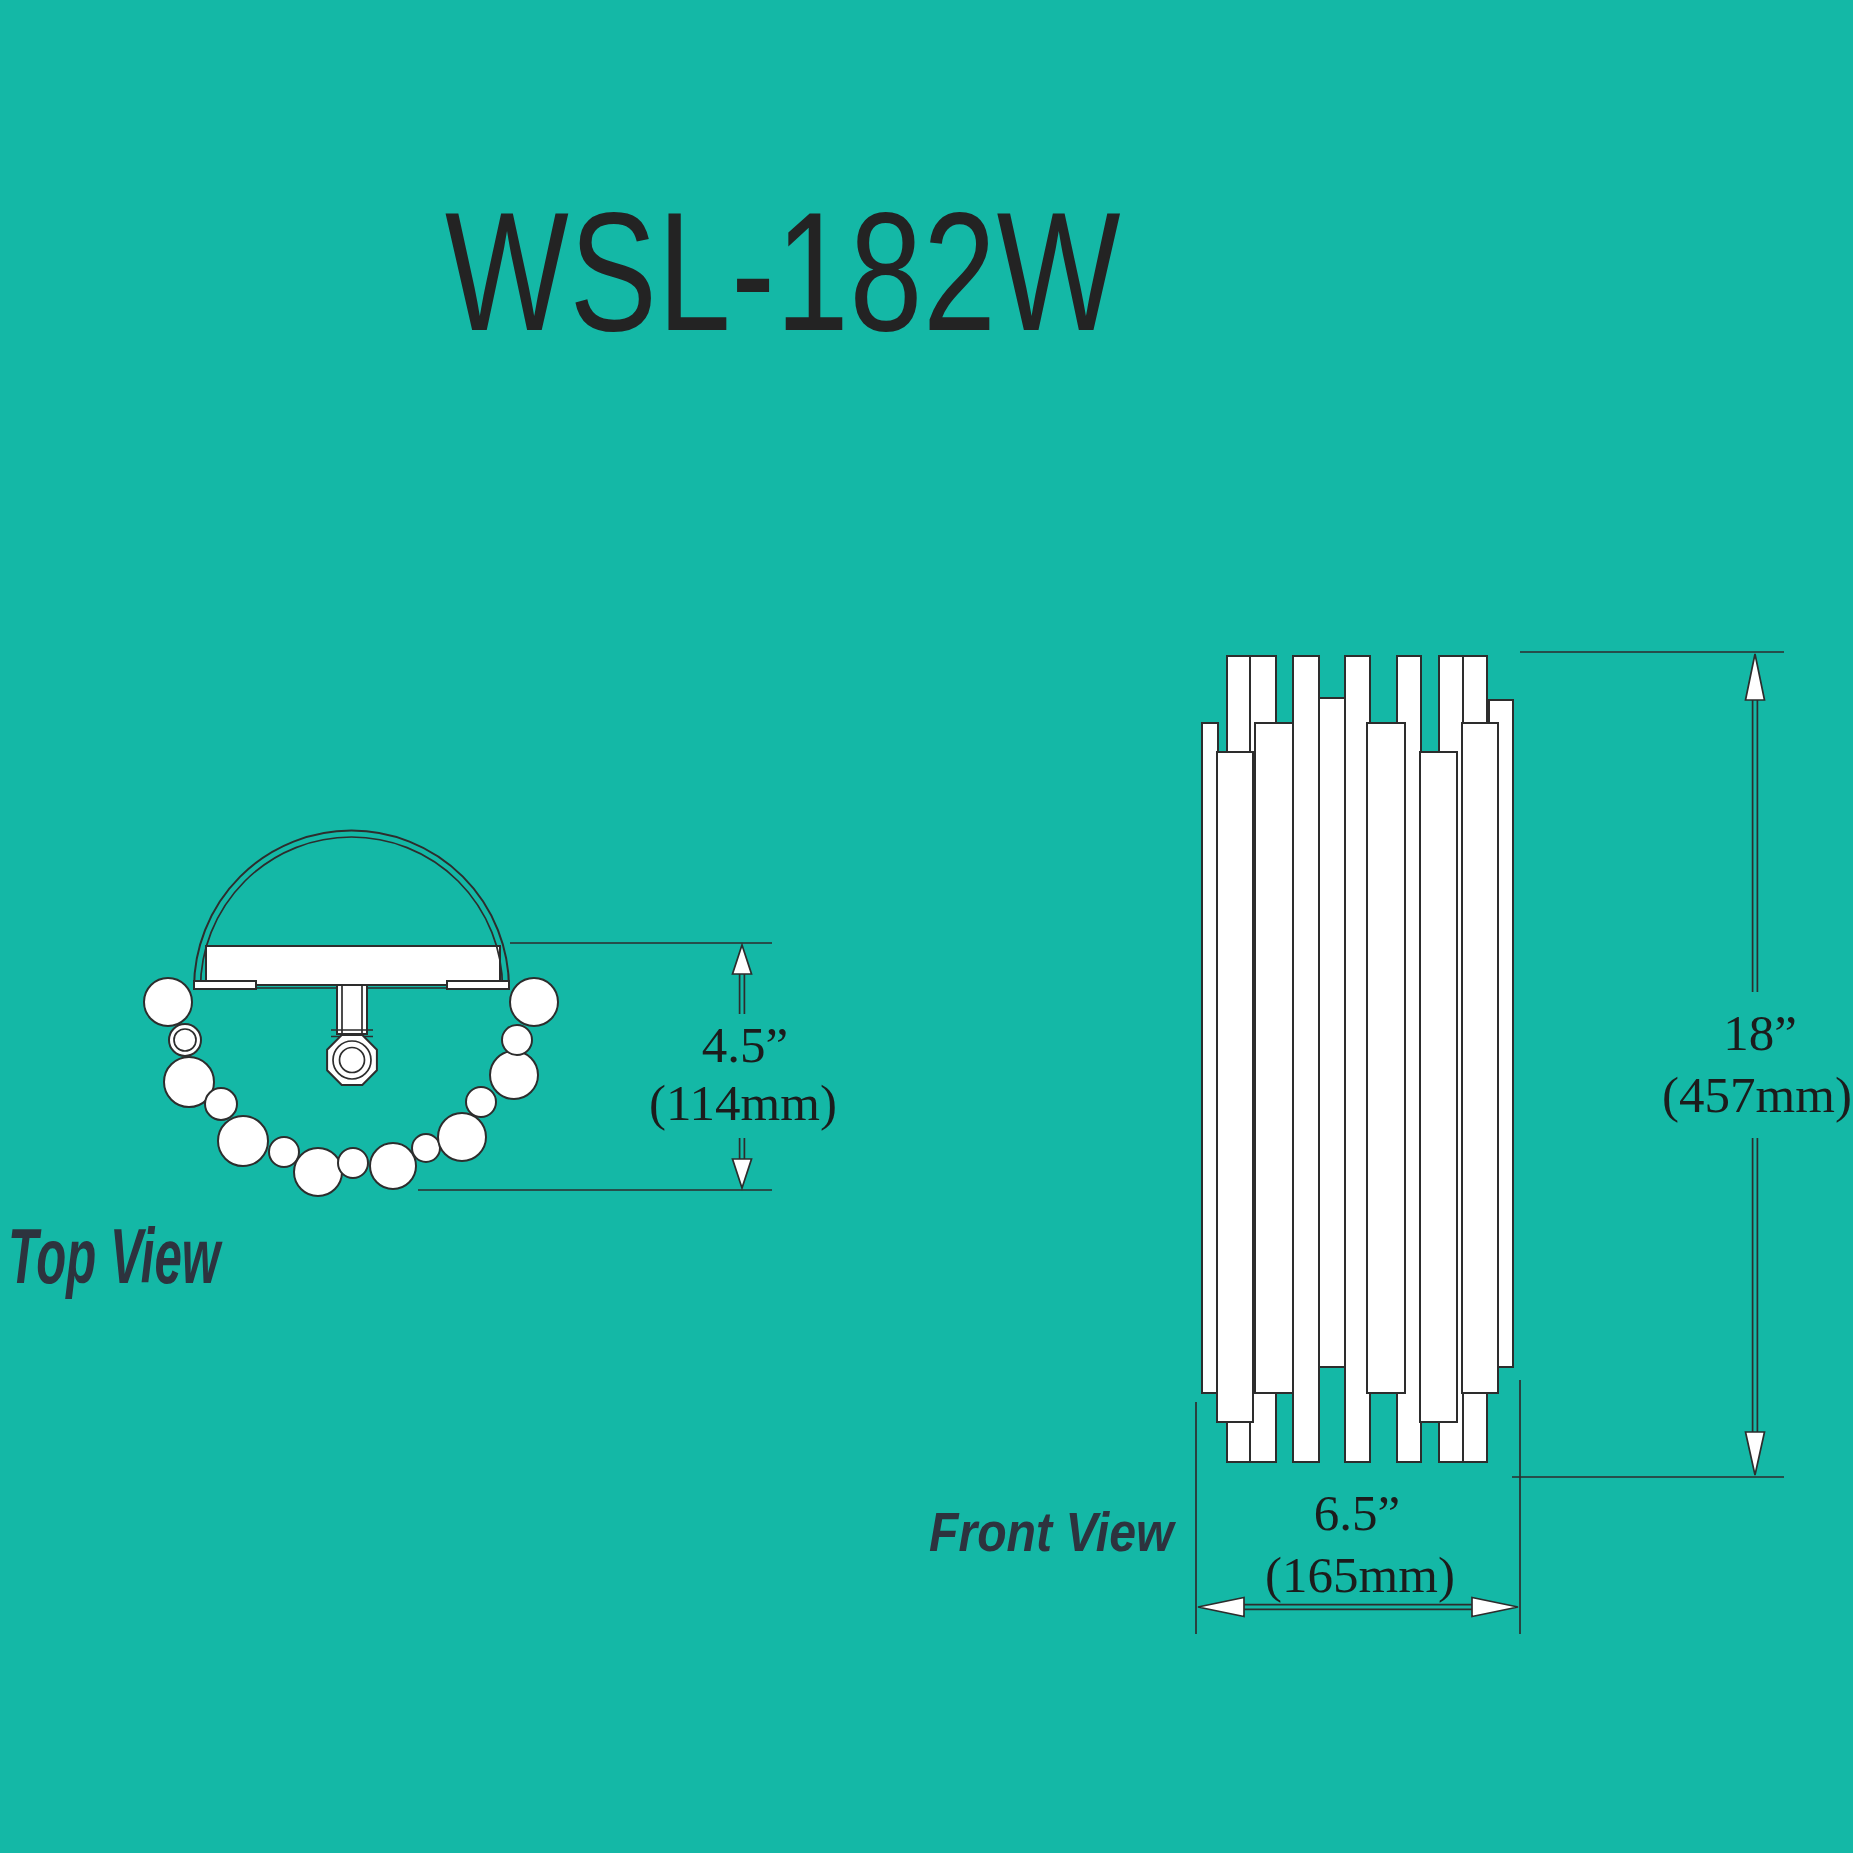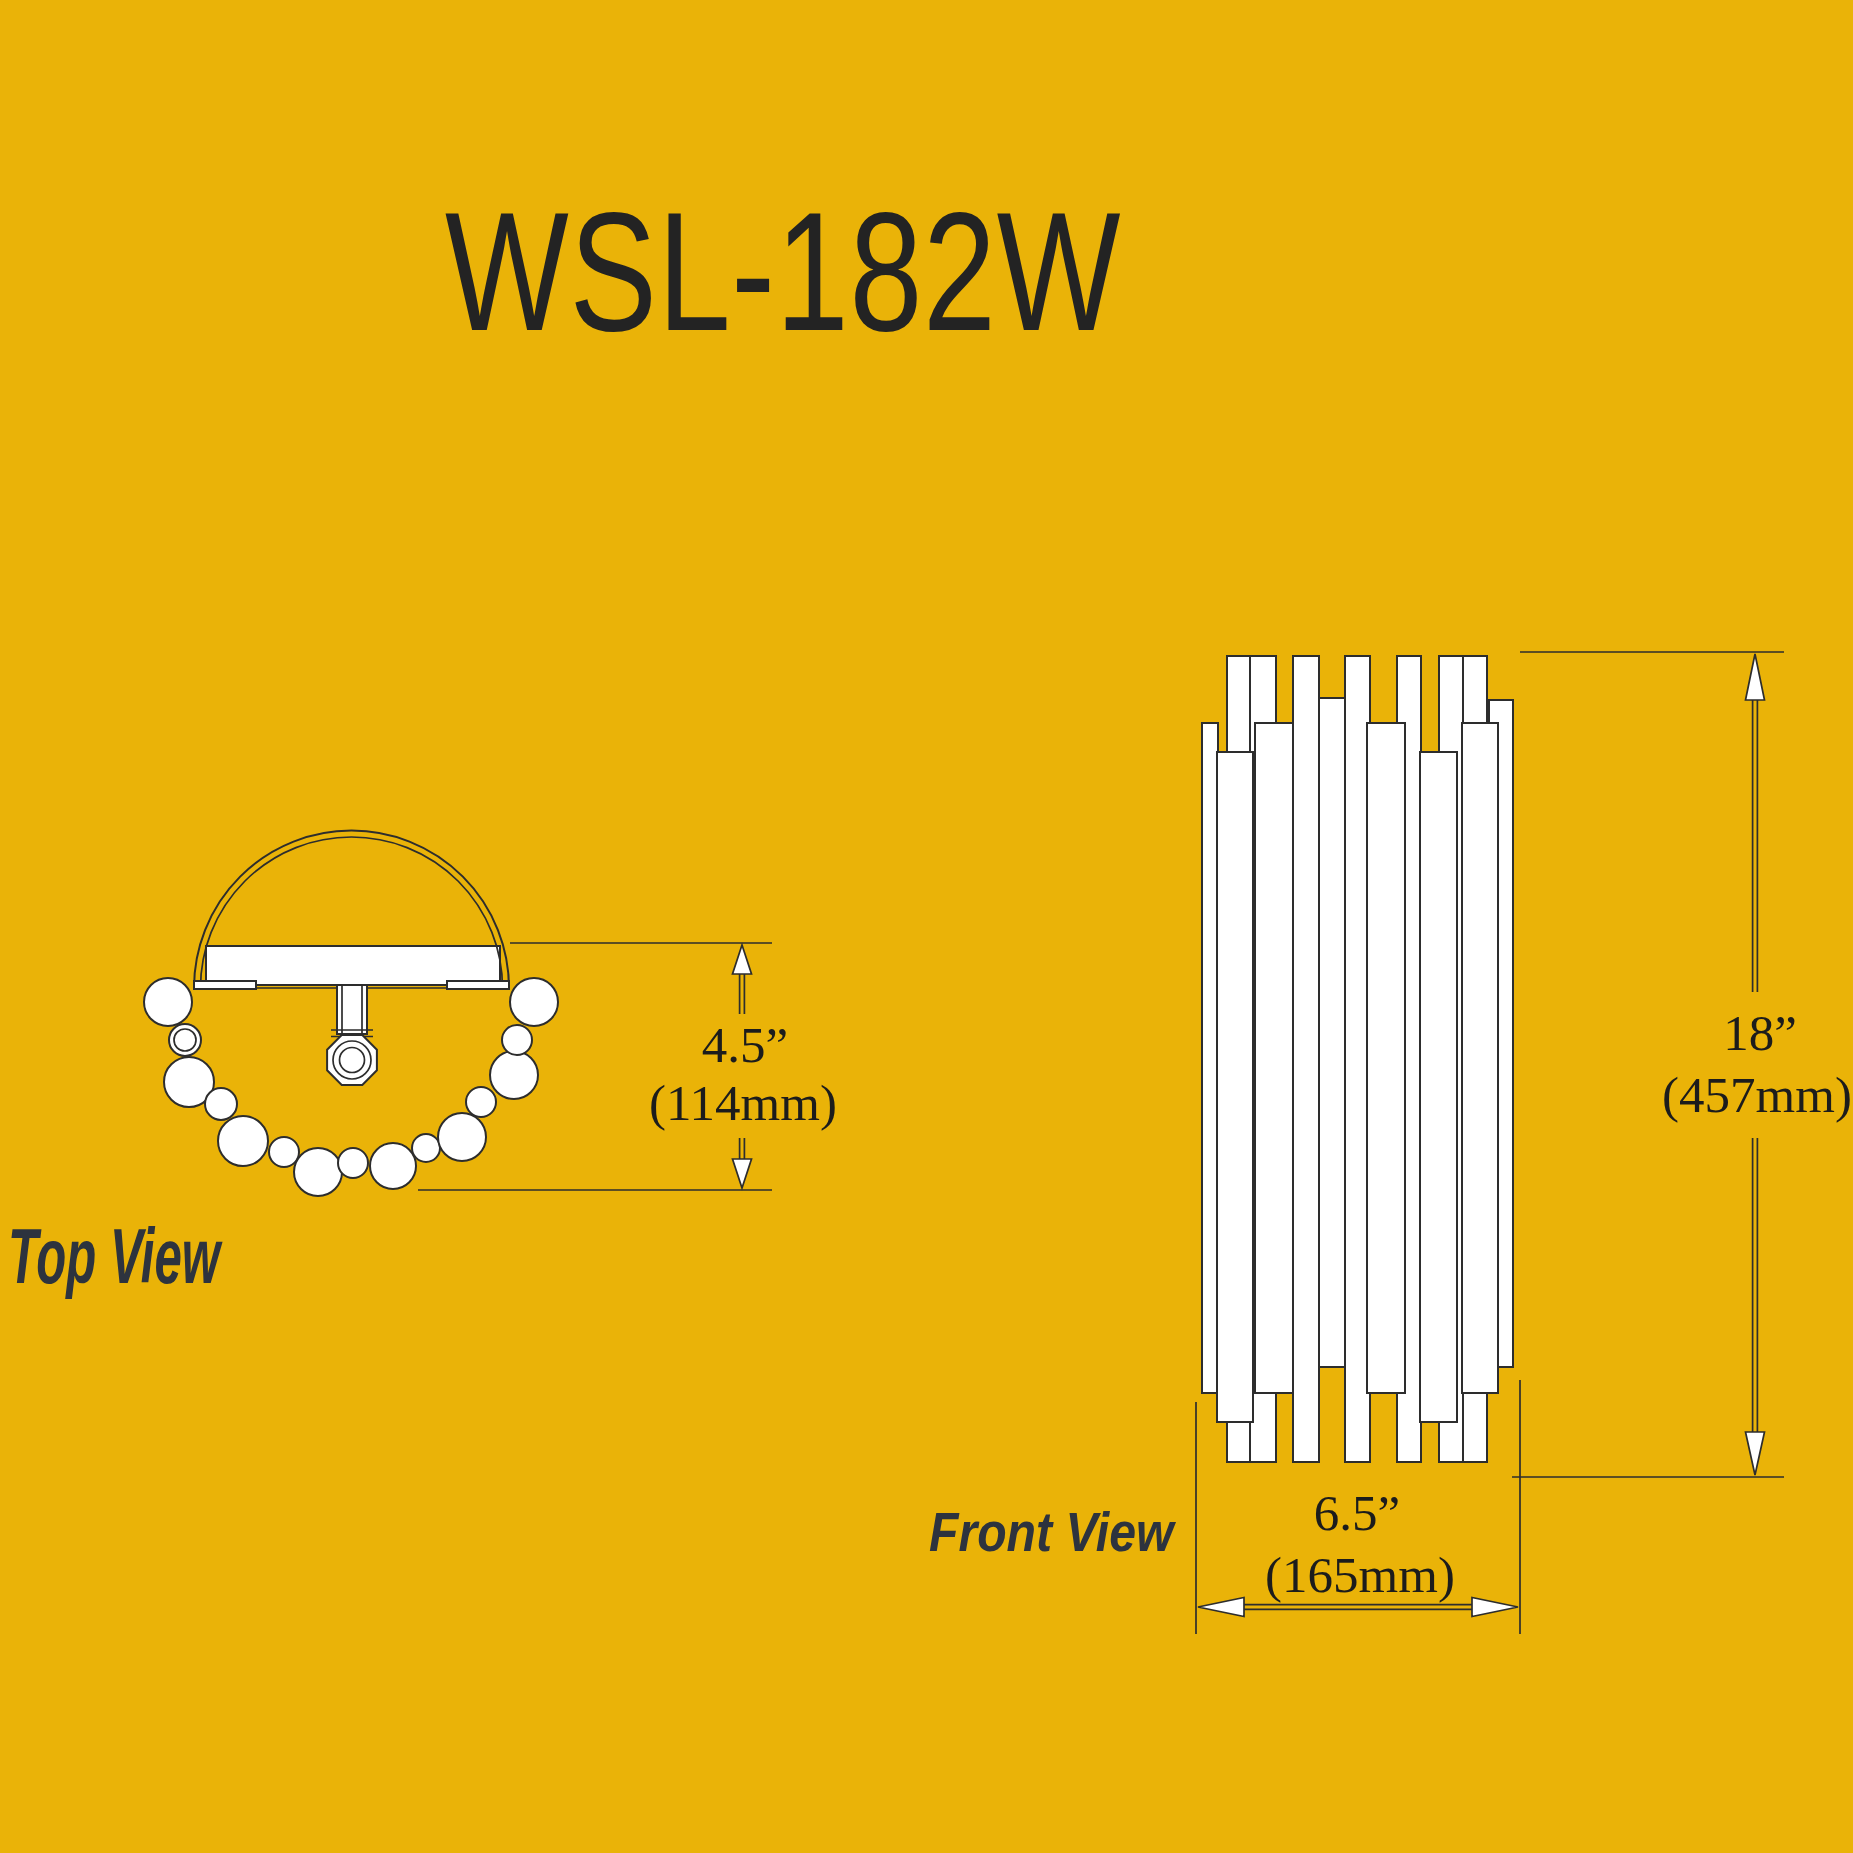--- a/index.html
+++ b/index.html
@@ -1,16 +1,16 @@
 <!DOCTYPE html>
 <html><head>
 <meta charset="utf-8">
 <style>
   html,body{margin:0;padding:0;background:#ffffff;}
-  .canvas{position:relative;width:1853px;height:1853px;background:#eab308;overflow:hidden;
+  .canvas{position:relative;width:1853px;height:1853px;background:#14b8a6;overflow:hidden;
           font-family:"Liberation Sans",sans-serif;}
   .title{position:absolute;left:445px;top:176px;font-size:168px;line-height:1.15;color:#232323;
          white-space:nowrap;transform:scaleX(0.78);transform-origin:left top;letter-spacing:1px;}
   .view-label{position:absolute;font-weight:bold;font-style:italic;color:#2d333e;line-height:1.15;
               white-space:nowrap;transform-origin:left top;}
   .view-label.top{left:8px;top:1212px;font-size:78px;transform:scaleX(0.63);}
   .view-label.front{left:929px;top:1500px;font-size:56px;transform:scaleX(0.86);}
   svg.diagram{position:absolute;left:0;top:0;}
   .shape{fill:#ffffff;stroke:#2d2d2d;stroke-width:2px;}
   .ln{fill:none;stroke:#2d2d2d;stroke-width:2px;}

